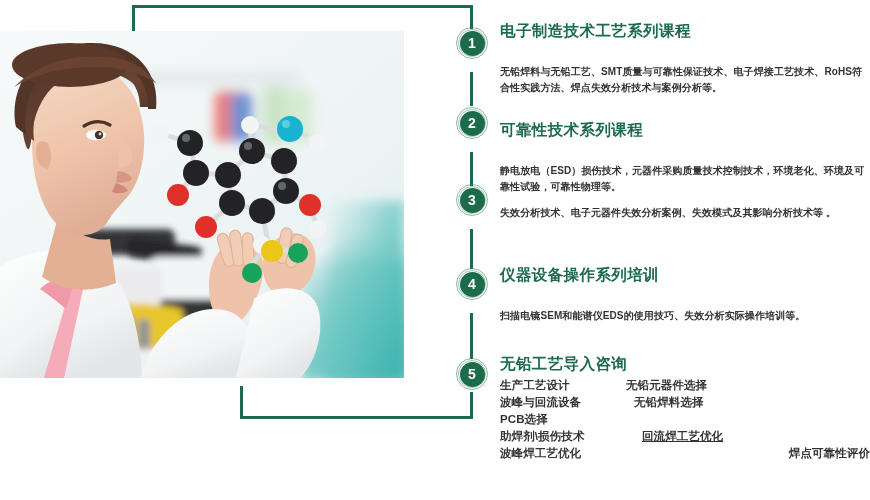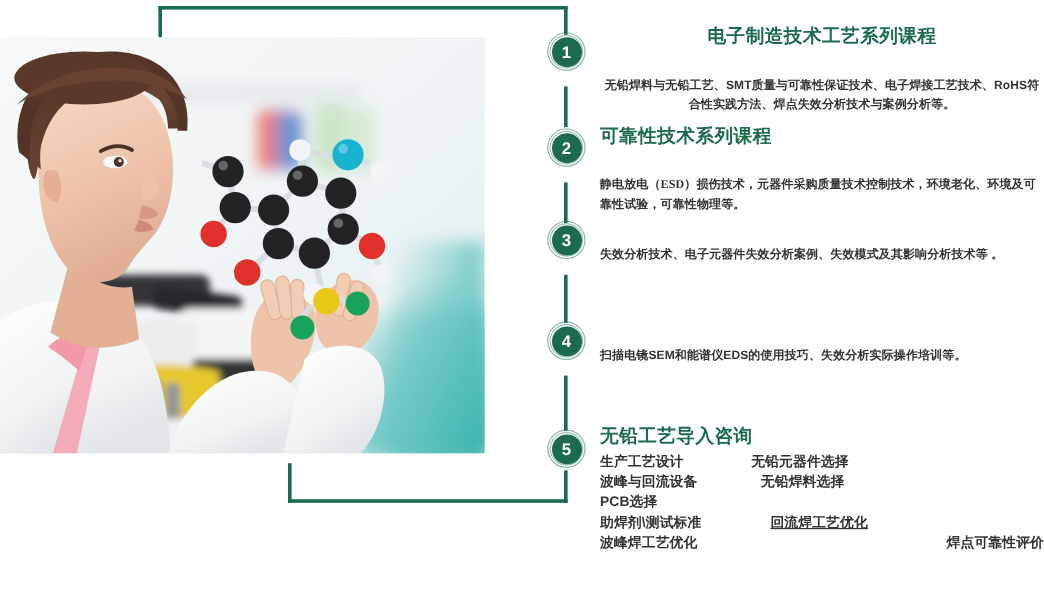--- a/index.html
+++ b/index.html
@@ -286,54 +286,55 @@
     <span class="ring"></span>
     <span class="ring2"></span>
     <span class="disc">4</span>
   </div>
   <div class="marker" style="top:358px;">
     <span class="ring"></span>
     <span class="ring2"></span>
     <span class="disc">5</span>
   </div>
 
-  <div class="block" style="top:21px;text-align:center;">
+  <div class="block" style="top:21px;">
     <h3>电子制造技术工艺系列课程</h3>
     <p>无铅焊料与无铅工艺、SMT质量与可靠性保证技术、电子焊接工艺技术、RoHS符合性实践方法、焊点失效分析技术与案例分析等。</p>
   </div>
 
-  <div class="block" style="top:104px;font-family:Liberation Serif, serif;">
+  <div class="block" style="top:120px;">
     <h3>可靠性技术系列课程</h3>
     <p>静电放电（ESD）损伤技术，元器件采购质量技术控制技术，环境老化、环境及可靠性试验，可靠性物理等。</p>
   </div>
 
   <div class="block" style="top:181px;">
     <p>失效分析技术、电子元器件失效分析案例、失效模式及其影响分析技术等 。</p>
   </div>
 
   <div class="block" style="top:265px;">
+    <h3>仪器设备操作系列培训</h3>
     <p>扫描电镜SEM和能谱仪EDS的使用技巧、失效分析实际操作培训等。</p>
   </div>
 
   <div class="block" style="top:354px;">
     <h3>无铅工艺导入咨询</h3>
     <div class="svc-list">
       <div class="svc-row i1">
         <span class="svc-col-a">生产工艺设计</span>
         <span class="svc-col-b">无铅元器件选择</span>
       </div>
       <div class="svc-row i2">
         <span class="svc-col-a">波峰与回流设备</span>
         <span class="svc-col-b">无铅焊料选择</span>
       </div>
       <div class="svc-row i3">
         <span class="svc-col-a">PCB选择</span>
       </div>
       <div class="svc-row i4">
-        <span class="svc-col-a">助焊剂\测试标准</span>
+        <span class="svc-col-a">助焊剂\损伤技术</span>
         <span class="svc-col-b">回流焊工艺优化</span>
       </div>
       <div class="svc-row i6">
         <span class="svc-col-a">波峰焊工艺优化</span>
         <span class="svc-col-b">焊点可靠性评价</span>
       </div>
     </div>
   </div>
 
 </div>

